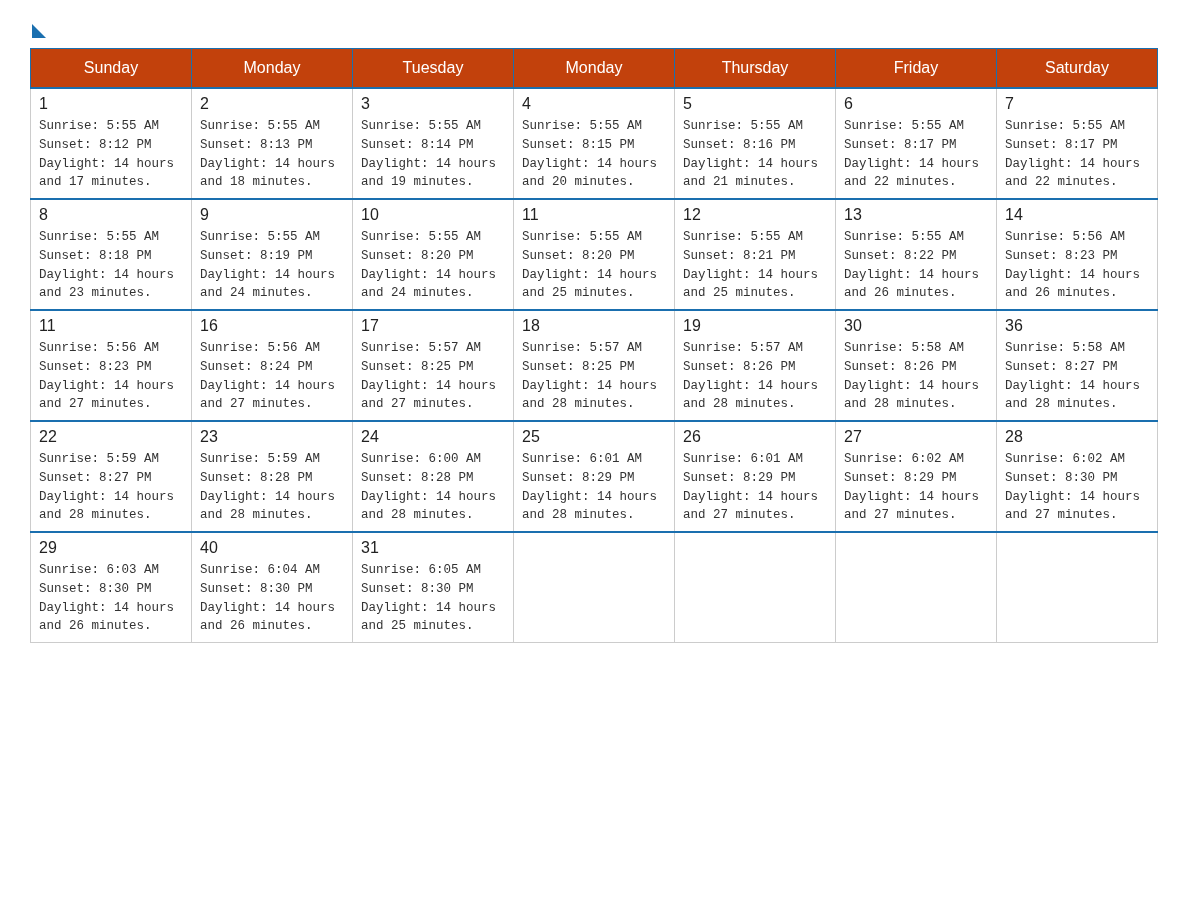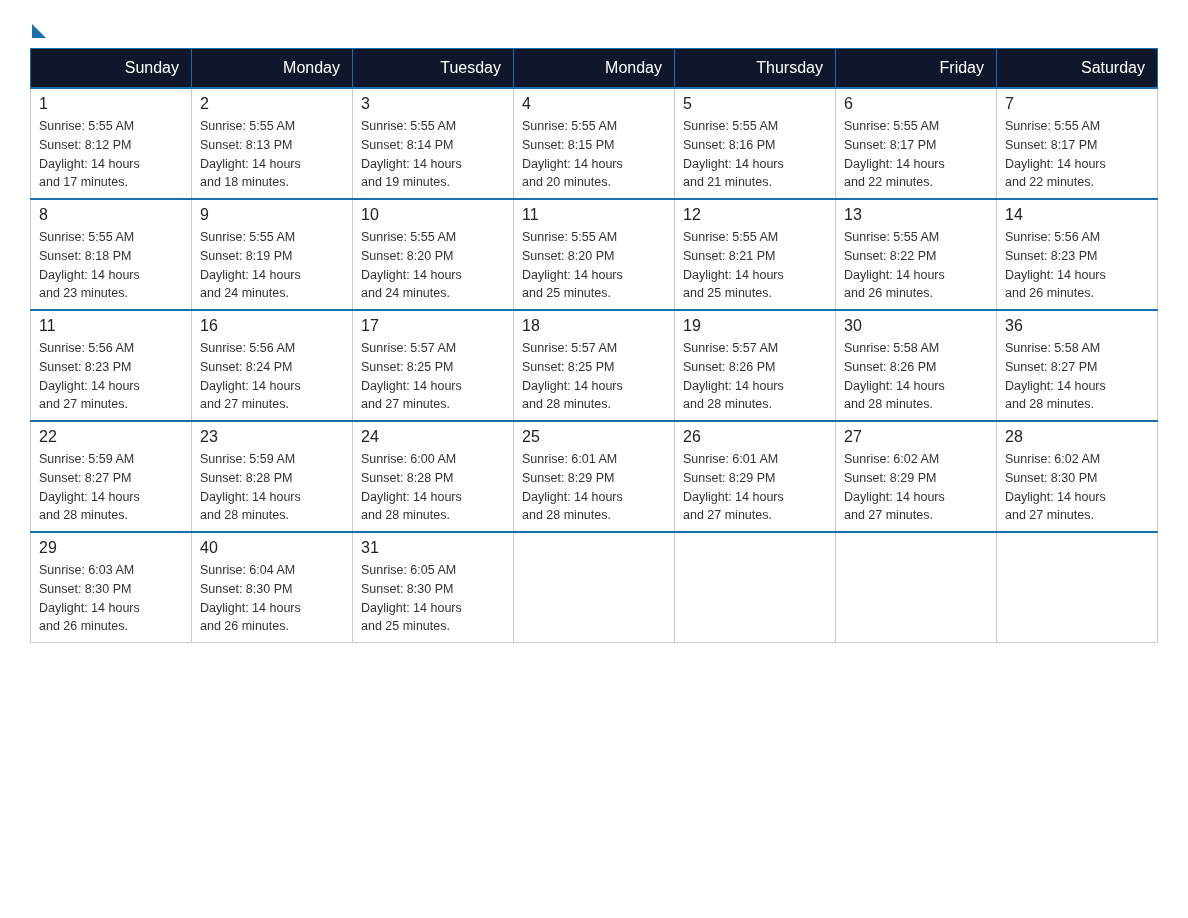--- a/index.html
+++ b/index.html
@@ -60,24 +60,24 @@
       font-size: 22px;
       color: #444;
       margin-top: 4px;
     }
     .calendar-table {
       width: 100%;
       border-collapse: collapse;
       margin-top: 10px;
     }
     .calendar-table th {
-      background-color: #0f172a;
+      background-color: #c2410c;
       color: #fff;
       padding: 10px 12px;
-      text-align: right;
+      text-align: center;
       font-size: 16px;
       font-weight: normal;
       border: 1px solid #1a6faf;
     }
     .calendar-table td {
       border: 1px solid #ccc;
       vertical-align: top;
       padding: 6px 8px;
       font-size: 13px;
       color: #333;
@@ -88,20 +88,21 @@
       font-size: 16px;
       font-weight: normal;
       color: #222;
       display: block;
       margin-bottom: 4px;
     }
     .day-info {
       font-size: 12.5px;
       line-height: 1.5;
       color: #333;
+      font-family: Liberation Mono, monospace;
     }
     .calendar-table tr td {
       border-top: 2px solid #1a6faf;
     }
     .calendar-table tr:not(:first-child) td {
       border-top: 2px solid #1a6faf;
     }
     .empty-cell {
       background: #fff;
     }

